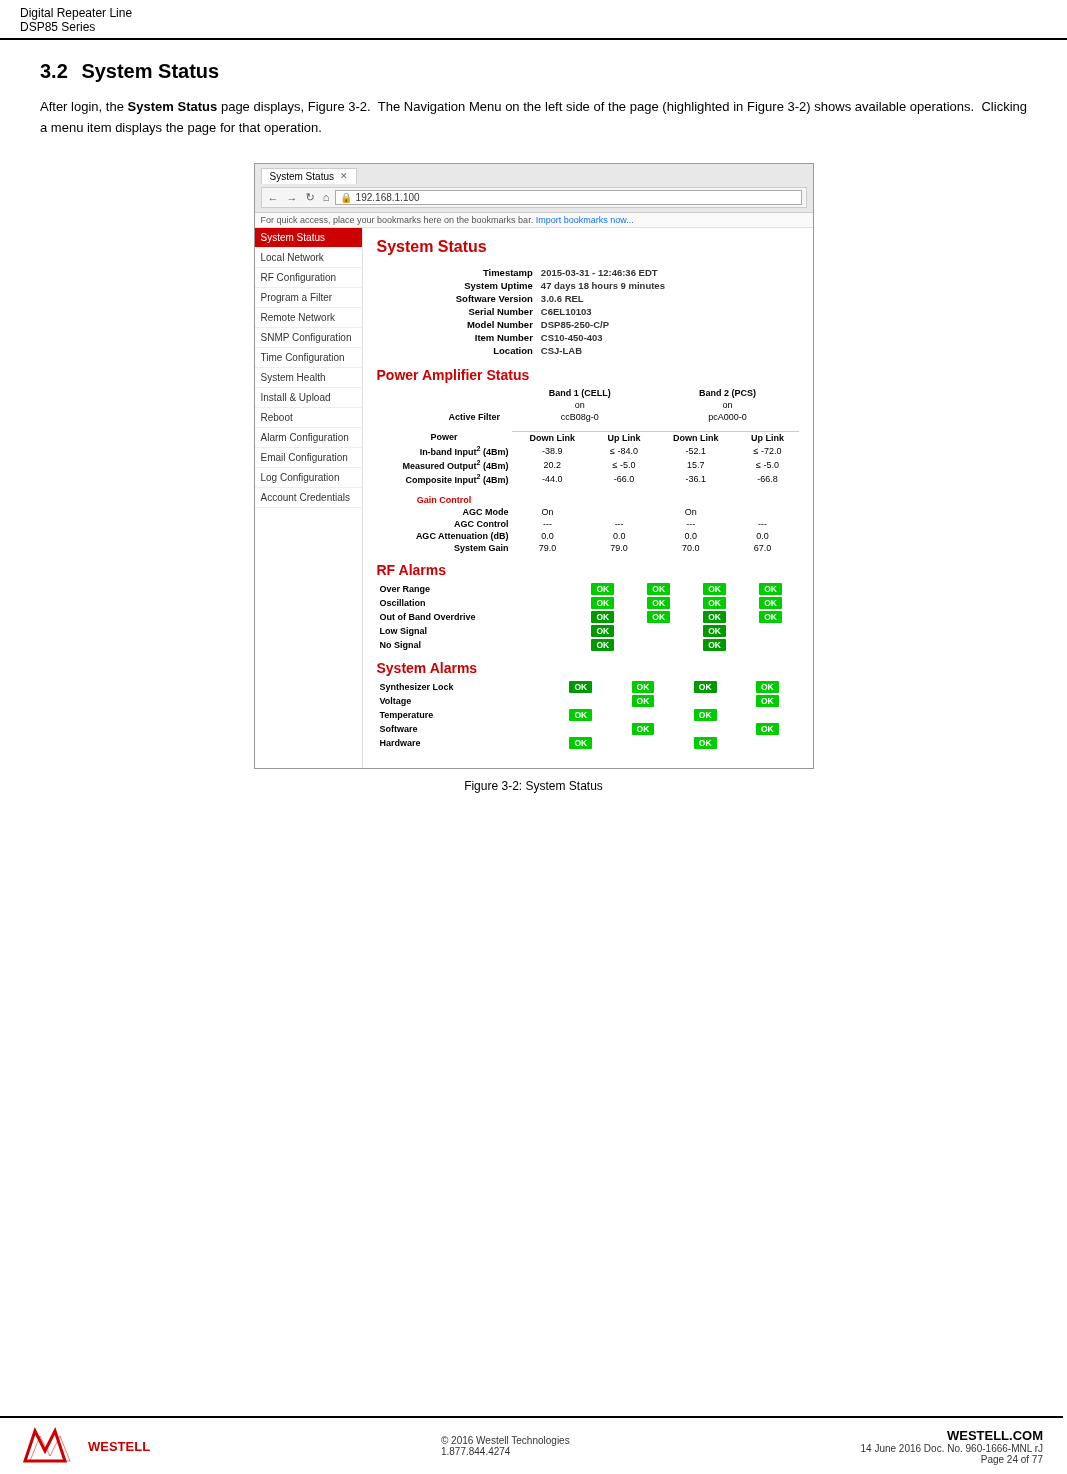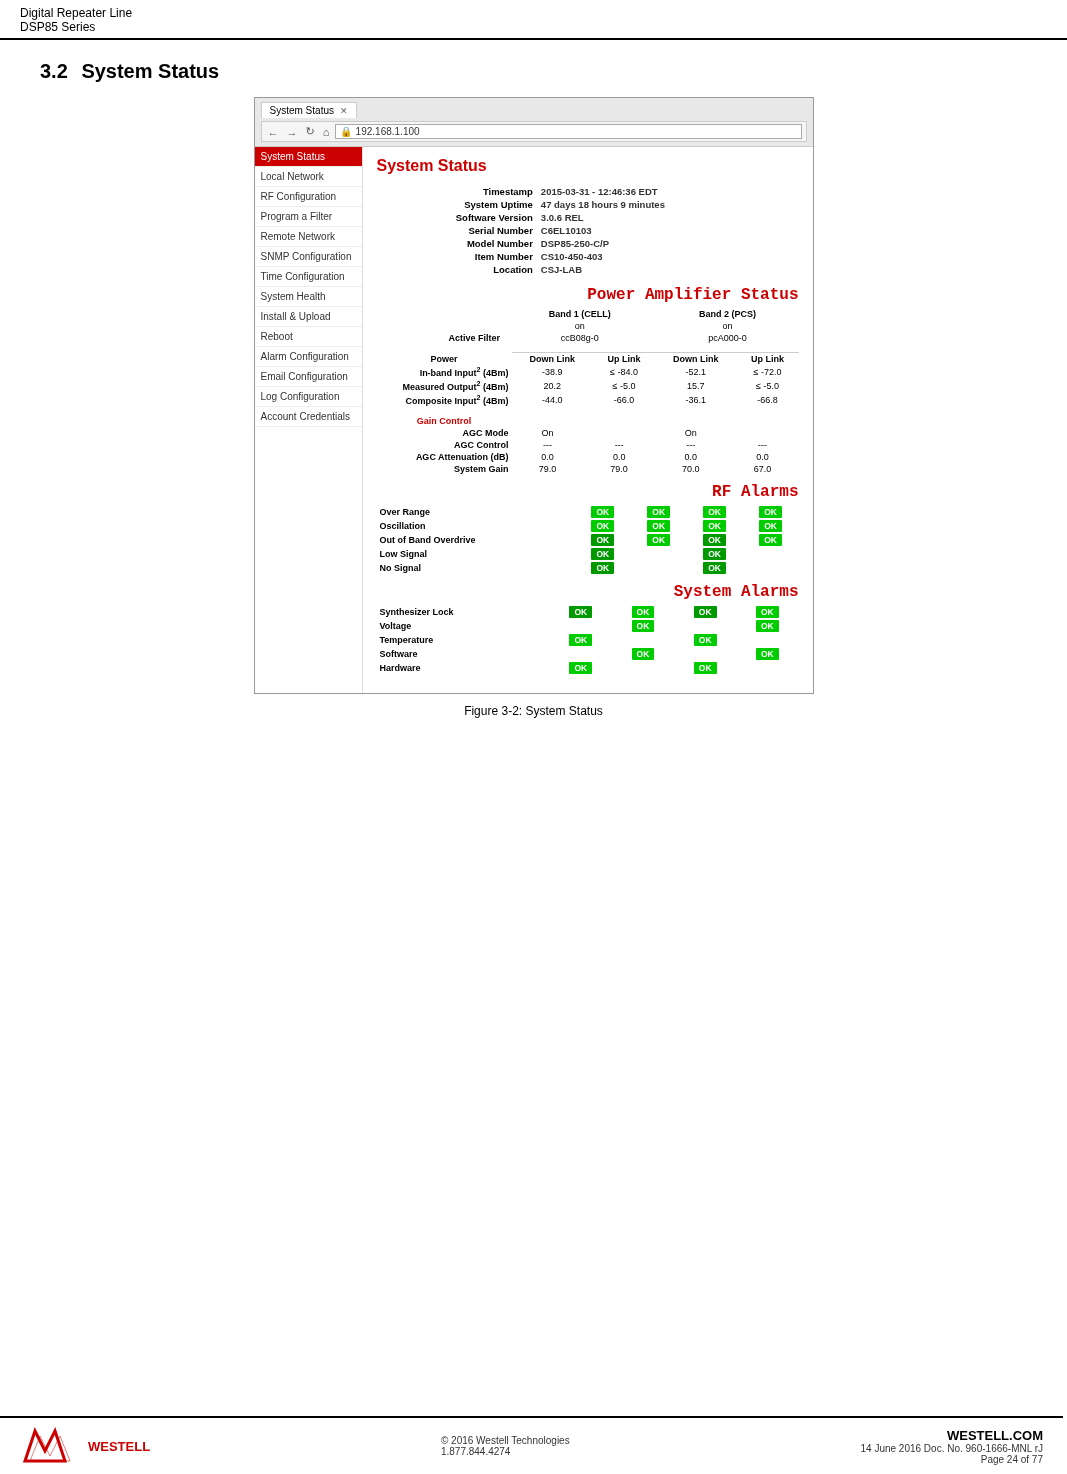--- a/index.html
+++ b/index.html
@@ -168,24 +168,23 @@
     }
     .status-table .value-col {
       color: #333;
       font-weight: bold;
     }
 
     
     .section-title-red {
       font-weight: bold;
       color: #cc0000;
-      font-size: 16px;
+      font-size: 14px;
       margin: 8px 0 4px 0;
-      text-align: right;
-      font-family: Liberation Mono, monospace;
+      text-align: left;
     }
 
     
     .power-table {
       width: 100%;
       border-collapse: collapse;
       font-size: 9px;
       margin-bottom: 8px;
     }
     .power-table th, .power-table td {
@@ -322,20 +321,23 @@
   </div>
 </div>
 
 <div class="doc-content">
 
   <div class="section-heading">
     <span class="section-num">3.2</span>
     <span>System Status</span>
   </div>
 
+  <p class="body-text">
+    After login, the <strong>System Status</strong> page displays, Figure 3-2.&nbsp; The Navigation Menu on the left side of the page (highlighted in Figure 3-2) shows available operations.&nbsp; Clicking a menu item displays the page for that operation.
+  </p>
 
   <div class="browser-container">
 
     <div class="browser-chrome">
       <div class="browser-tab-bar">
         <div class="browser-tab">
           <span>System Status</span>
           <span class="browser-tab-close">✕</span>
         </div>
       </div>
@@ -343,20 +345,24 @@
         <span class="browser-btn">←</span>
         <span class="browser-btn">→</span>
         <span class="browser-btn">↻</span>
         <span class="browser-btn">⌂</span>
         <div class="browser-url">
           <span>🔒</span>
           <span>192.168.1.100</span>
         </div>
       </div>
     </div>
+    <div class="browser-bookmarks">
+      <span>For quick access, place your bookmarks here on the bookmarks bar.</span>
+      <a>Import bookmarks now...</a>
+    </div>
 
     <div class="browser-page">
 
       <div class="sidebar">
         <div class="sidebar-item active">System Status</div>
         <div class="sidebar-item">Local Network</div>
         <div class="sidebar-item">RF Configuration</div>
         <div class="sidebar-item">Program a Filter</div>
         <div class="sidebar-item">Remote Network</div>
         <div class="sidebar-item">SNMP Configuration</div>

